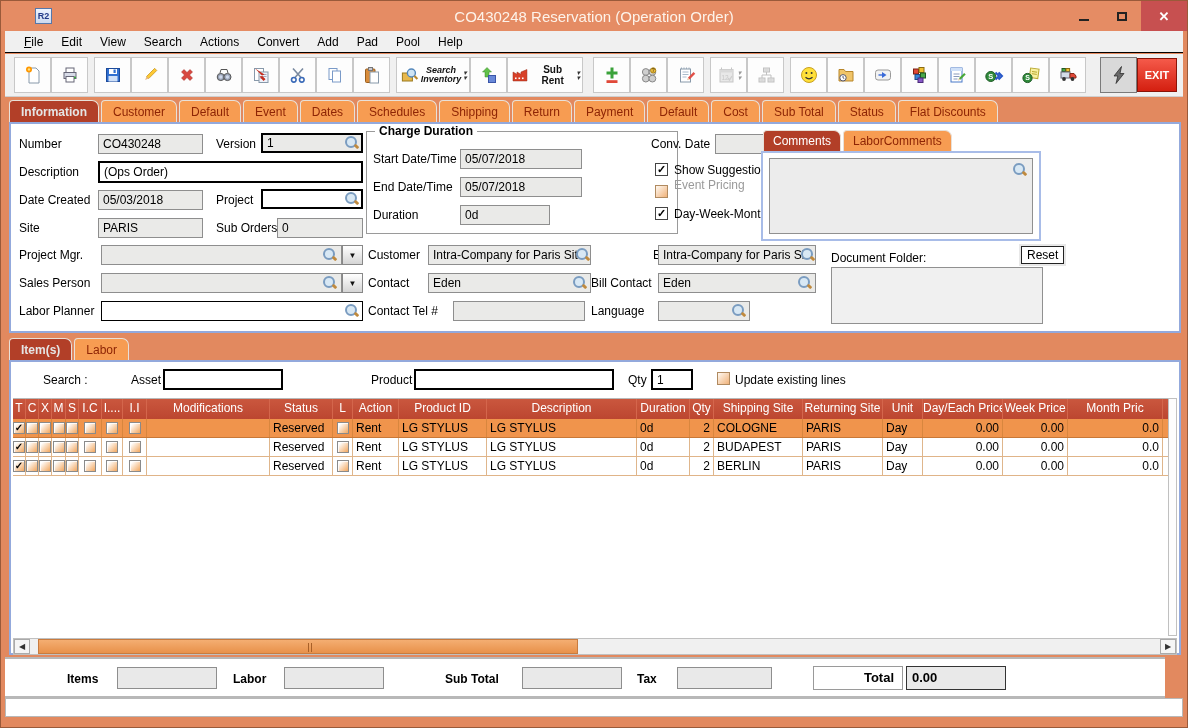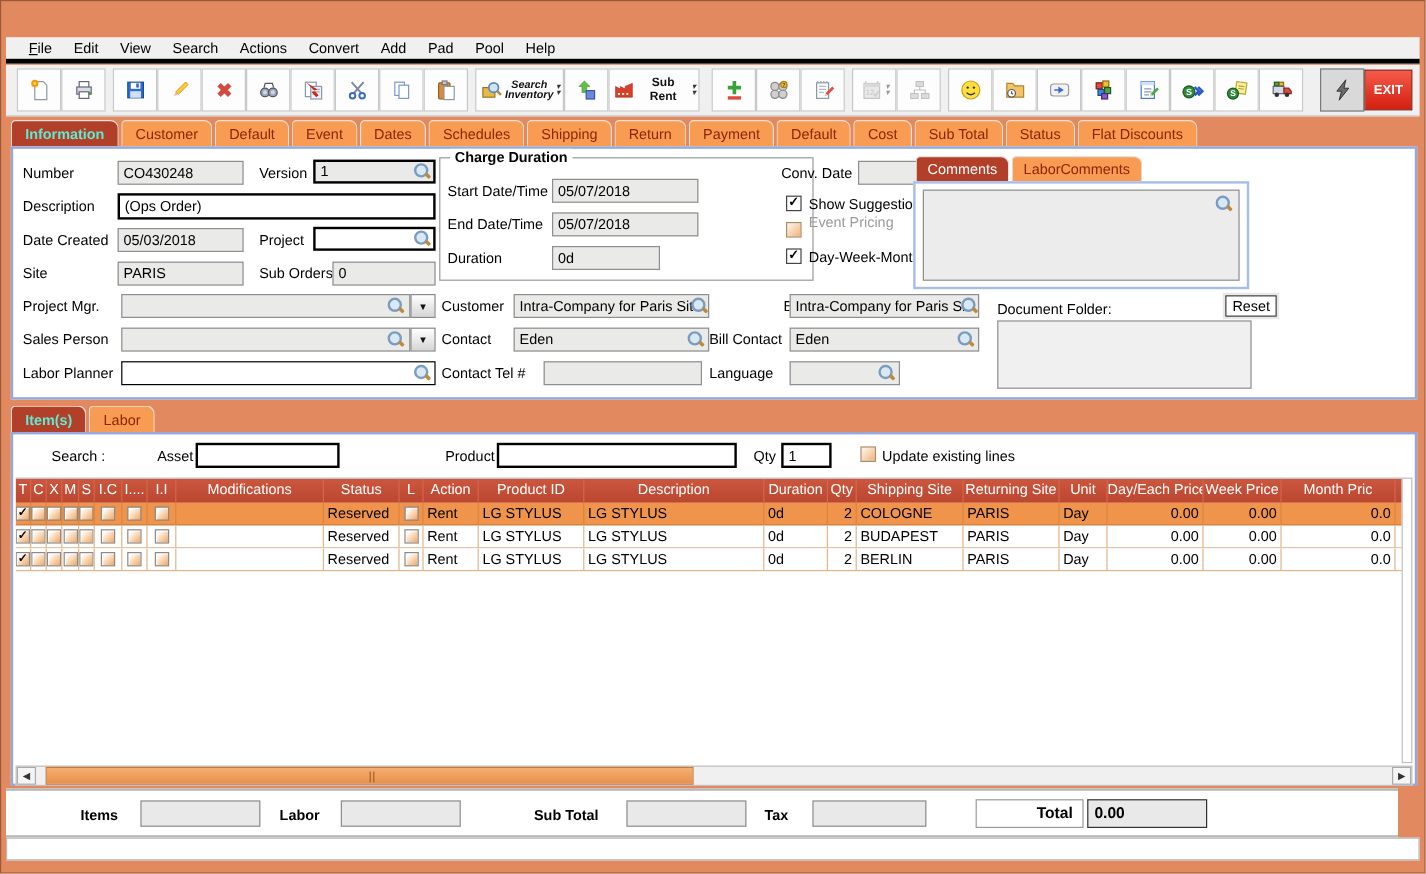--- a/index.html
+++ b/index.html
@@ -8,38 +8,38 @@
   
   .titlebar{position:absolute;left:0;top:0;width:100%;height:30px;background:#E58C64;display:flex;align-items:center}
   .appicon{position:absolute;left:34px;top:7px;width:17px;height:16px;background:linear-gradient(#eef4ff,#cdd9ee);border:1px solid #5577aa;color:#223a88;font:bold 9px "Liberation Sans",sans-serif;text-align:center;line-height:14px}
   .wtitle{width:100%;text-align:center;color:#FDF3EA;font:15px "Liberation Sans",sans-serif}
   .wbtns{position:absolute;right:0;top:0;height:30px;display:flex}
   .wb{width:38px;height:30px;display:flex;align-items:center;justify-content:center;color:#222;font-size:13px}
   .wb.close{width:46px;background:#C75050;color:#fff;font-weight:bold}
   .maxglyph{width:10px;height:9px;border:2px solid #222}
   .minglyph{width:10px;height:2px;background:#222;margin-top:8px}
   
-  .menubar{position:absolute;left:4px;right:4px;top:30px;height:22px;background:#F0F0F0;border-bottom:4px solid #000000;display:flex;align-items:center;padding-left:10px;gap:0}
+  .menubar{position:absolute;left:4px;right:4px;top:30px;height:22px;background:#F0F0F0;border-bottom:1px solid #000000;display:flex;align-items:center;padding-left:10px;gap:0}
   .mi{display:inline-block;padding:2px 9px;font-size:12px;color:#000}
   .mi.first::first-letter{text-decoration:underline}
   
   .toolbar{position:absolute;left:4px;right:4px;top:53px;height:43px;background:#F0F0F0;border-bottom:1px solid #cfcfcf;display:flex;align-items:center;padding-left:9px}
   .tb{height:36px;min-width:37px;background:#FDFDFD;border:1px solid #C8C8C8;display:flex;align-items:center;justify-content:center;gap:1px;padding:0 2px;font-family:"Liberation Sans",sans-serif}
   .tb.pressed{background:#D9D9D9;border:1px solid #7a7a7a}
   .tb.disabled svg{opacity:.55;filter:grayscale(1)}
   .gap6{margin-left:6px}.gap10{margin-left:10px}.gap14{margin-left:14px}
   .tbl2{display:flex;flex-direction:column;align-items:center;font:bold 9px "Liberation Sans",sans-serif;line-height:9px;color:#111}
   .tbl1{font:bold 10px "Liberation Sans",sans-serif;color:#111}
   .chev{display:flex;flex-direction:column;font-size:7px;line-height:5px;color:#333;margin-left:1px}
   .tb.exitb{background:linear-gradient(#f55a4a,#d41f10);border:1px solid #8a1408;color:#fff;font:bold 11px "Liberation Sans",sans-serif;min-width:40px;height:34px}
   .spacer{flex:1}
   
   .tabrow{position:absolute;left:8px;display:flex;align-items:flex-end;height:25px}
   .tab{display:inline-block;padding:4px 11px 3px;background:#F79C52;color:#8E2505;border:1px solid #e8e0d8;border-bottom:none;border-radius:4px 7px 0 0;font-size:12px;margin-right:2px;white-space:nowrap}
-  .tab.sel{background:#B23F28;color:#5eead4;font-weight:bold}
+  .tab.sel{background:#B23F28;color:#e5e5e5;font-weight:bold}
   
   .panel{position:absolute;background:#fff;border:2px solid #93A9DC}
   .lbl{position:absolute;font-size:12px;color:#000;white-space:nowrap}
   .lbl.gray{color:#9a9a9a}
   .lbl.b{font-weight:bold}
   .fw{position:absolute;height:20px}
   .fw input{width:100%;height:100%;border:1px solid #8E8E8E;background:#EAEAE8;font:12px "Liberation Sans",sans-serif;padding:1px 16px 1px 4px;outline:none}
   .fw.noicon input{padding-right:4px}
   .fw.whitebox input{background:#fff;border:2px solid #000}
   .fw.blackbox input{border:2px solid #000}
@@ -90,20 +90,33 @@
   .totalbox{position:absolute;height:24px;background:#fff;border:1px solid #9a9a9a;font:bold 13px "Liberation Sans",sans-serif;text-align:right;padding:3px 8px 0 0}
   .totalval{position:absolute;height:24px;background:#E9E9E9;border:1px solid #333;font:bold 13px "Liberation Sans",sans-serif;padding:3px 0 0 5px}
   .statusbar{position:absolute;left:4px;right:4px;bottom:10px;height:19px;background:#fff;border:1px solid #b8b8b8}
   svg{display:block}
 </style>
 </head>
 <body>
 
 <div id="win">
 
+  <div class="titlebar">
+    <span class="appicon">R2</span>
+    <span class="wtitle">CO430248 Reservation (Operation Order)</span>
+    <span class="wbtns">
+      <span class="wb">
+          <span class="minglyph"></span>
+        </span>
+      <span class="wb">
+          <span class="maxglyph"></span>
+        </span>
+      <span class="wb close">✕</span>
+    </span>
+  </div>
 
   <div class="menubar">
     <span class="mi first">File</span>
     <span class="mi">Edit</span>
     <span class="mi">View</span>
     <span class="mi">Search</span>
     <span class="mi">Actions</span>
     <span class="mi">Convert</span>
     <span class="mi">Add</span>
     <span class="mi">Pad</span>

